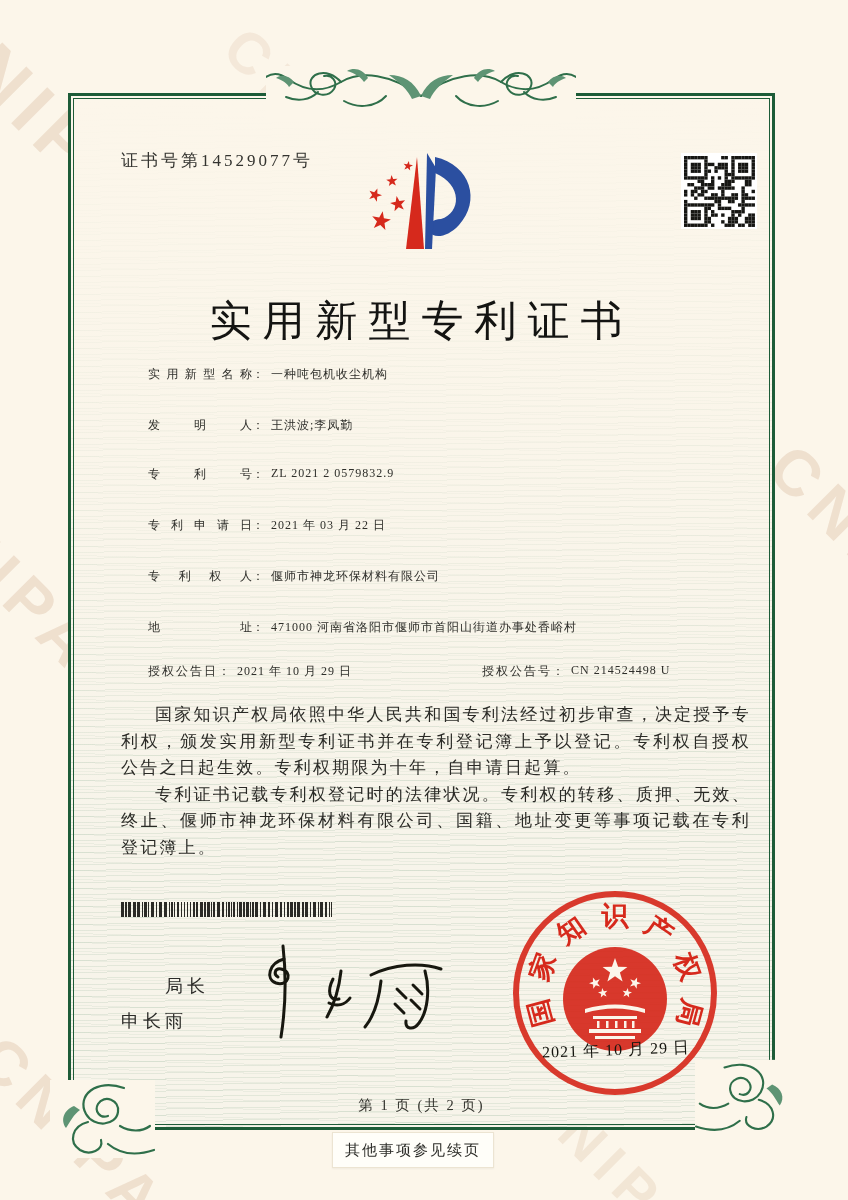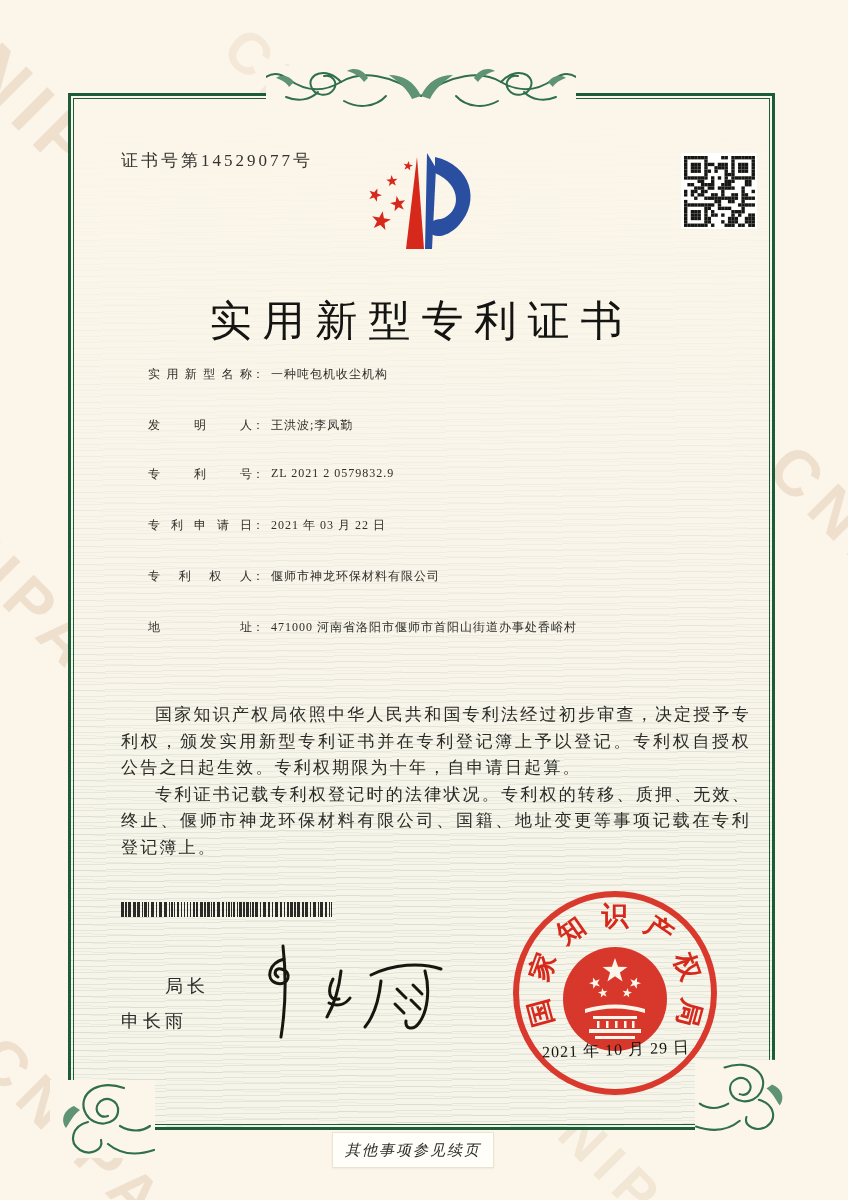--- a/index.html
+++ b/index.html
@@ -47,21 +47,21 @@
     text-align:justify;letter-spacing:2.2px;color:#2a2a26;}
   .paras p{margin:0;text-indent:2em;}
   .director-title{left:50px;top:878px;font-size:18px;letter-spacing:4px;margin-left:44px;}
   .director-name{left:50px;top:913px;font-size:18px;letter-spacing:4px;}
   .seal-date{left:452px;top:944px;width:186px;text-align:center;font-size:16px;
     letter-spacing:1px;color:#15150f;transform:rotate(-2deg);}
   .page-footer{left:0;width:100%;top:1000px;text-align:center;font-size:14.5px;letter-spacing:2px;color:#33332d;}
   .note-box{
     position:absolute;left:332px;top:1132px;width:160px;height:34px;line-height:34px;
     background:#fffef9;border:1px solid #ece4d2;box-shadow:0 1px 2px rgba(0,0,0,0.05);
-    text-align:center;font-size:15px;font-style:italic;letter-spacing:2px;color:#2c2c28;
+    text-align:center;font-size:15px;letter-spacing:2px;color:#2c2c28;
   }
   svg{display:block;}
   .seal-svg{color:var(--seal-red);}
   .orn{color:var(--ornament-green);}
   .sig-svg{color:#17170f;}
 </style>
 </head>
 <body>
 
 <div class="page">
@@ -350,20 +350,26 @@
     <div class="abs field-row" style="top:421px;">
       <span class="flabel">专利申请日</span><span class="fcolon">：</span><span class="fvalue">2021 年 03 月 22 日</span>
     </div>
     <div class="abs field-row" style="top:472px;">
       <span class="flabel">专利权人</span><span class="fcolon">：</span><span class="fvalue">偃师市神龙环保材料有限公司</span>
     </div>
     <div class="abs field-row" style="top:523px;">
       <span class="flabel">地址</span><span class="fcolon">：</span><span class="fvalue">471000 河南省洛阳市偃师市首阳山街道办事处香峪村</span>
     </div>
 
+    <div class="abs field-row" style="top:567px;">
+      <span style="letter-spacing:2px;">授权公告日</span><span>：</span><span class="fvalue">2021 年 10 月 29 日</span>
+      <span class="grant2">
+        <span style="letter-spacing:2px;">授权公告号</span><span>：</span><span class="fvalue">CN 214524498 U</span>
+      </span>
+    </div>
 
     <div class="abs paras">
       <p>国家知识产权局依照中华人民共和国专利法经过初步审查，决定授予专利权，颁发实用新型专利证书并在专利登记簿上予以登记。专利权自授权公告之日起生效。专利权期限为十年，自申请日起算。</p>
       <p>专利证书记载专利权登记时的法律状况。专利权的转移、质押、无效、终止、偃师市神龙环保材料有限公司、国籍、地址变更等事项记载在专利登记簿上。</p>
     </div>
 
     <svg class="abs" id="barcode-svg" style="left:50px;top:806px;" width="218" height="15" viewBox="0 0 218 15">
       <g id="barcode-bars" fill="#2b2a26">
           <rect x="0" y="0" width="3" height="15"></rect>
           <rect x="4" y="0" width="2" height="15"></rect>
@@ -474,20 +480,21 @@
           <rect x="106" y="134" width="2.5" height="7"></rect>
           <rect x="115" y="134" width="2.5" height="7"></rect>
           <rect x="123" y="134" width="2.5" height="7"></rect>
           <rect x="80" y="142" width="52" height="4"></rect>
           <rect x="86" y="149" width="40" height="3"></rect>
         </g>
       </g>
     </svg>
     <div class="abs seal-date">2021 年 10 月 29 日</div>
 
+    <div class="abs page-footer">第 1 页 (共 2 页)</div>
   </div>
 
   <svg class="abs orn" style="left:266px;top:66px;" width="310" height="56" viewBox="0 0 310 56">
     <rect x="0" y="0" width="310" height="56" fill="var(--page-cream)"></rect>
     <g id="topR" fill="none" stroke="currentColor" stroke-width="2" stroke-linecap="round">
       <path d="M155,30 C185,8 215,4 235,16 C252,26 270,26 288,13 C296,7 304,7 310,11"></path>
       <path d="M235,16 C249,0 269,8 265,20 C262,30 248,32 242,23 C238,16 244,8 252,10"></path>
       <path d="M190,30 C200,41 218,43 232,35"></path>
       <path d="M258,26 C266,34 278,36 290,31"></path>
       <path d="M155,30 C162,15 173,9 187,9 C177,16 168,24 164,33 Z" fill="#5e9474" stroke="none"></path>

